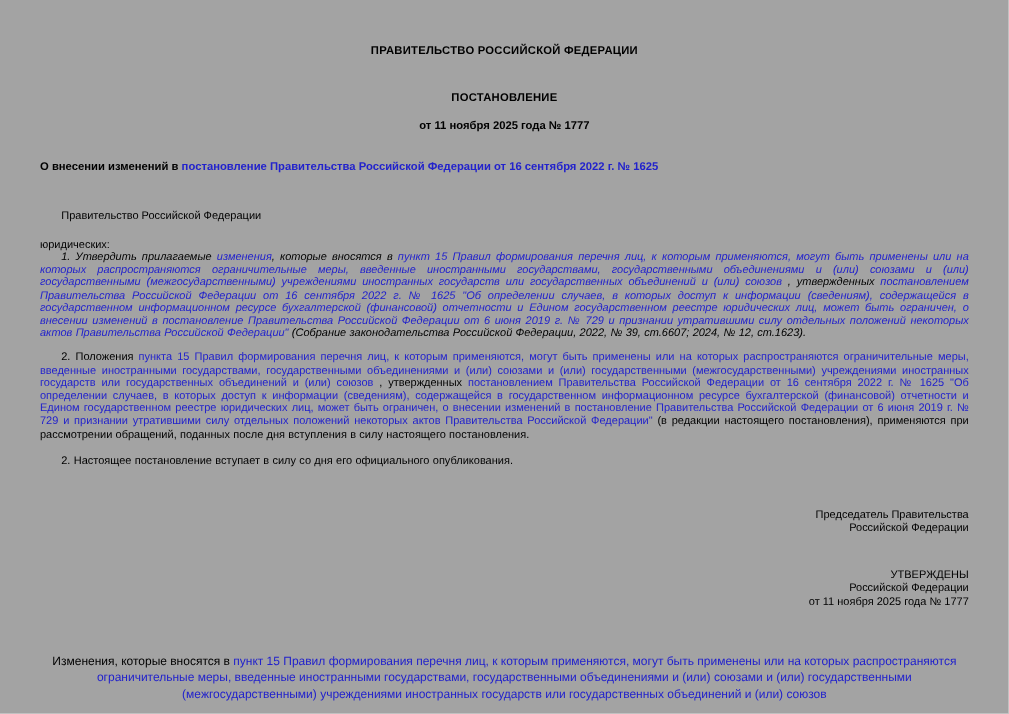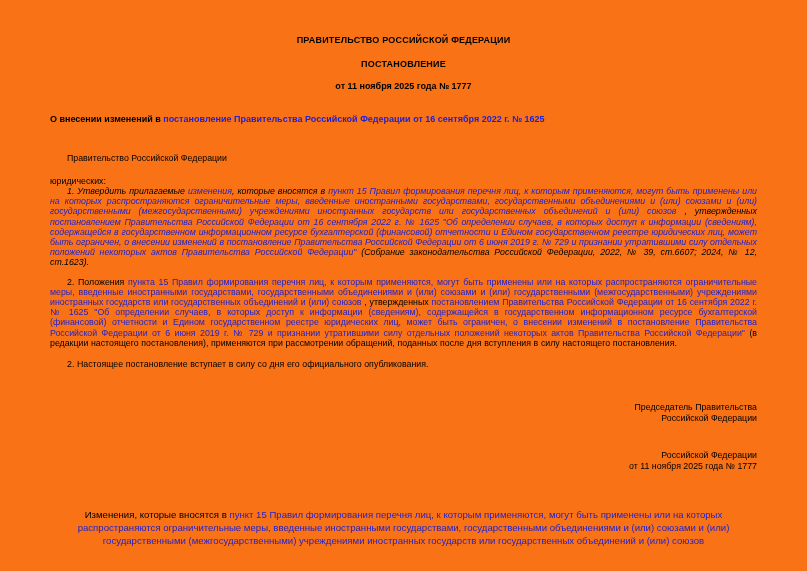--- a/index.html
+++ b/index.html
@@ -7,32 +7,32 @@
     background: #ffffff;
     width: 807px;
     height: 571px;
     overflow: hidden;
     font-family: "Liberation Sans", sans-serif;
     color: #000000;
   }
   .page {
     width: 807px;
     height: 571px;
-    padding: 0 50px;
-    background: #f97316;
+    padding: 0 32px;
+    background: #a3a3a3;
   }
   .center { text-align: center; }
   .hdr-org {
     padding-top: 35px;
     font-size: 9px;
     font-weight: bold;
     letter-spacing: 0.2px;
   }
   .hdr-type {
-    margin-top: 14px;
+    margin-top: 28px;
     font-size: 9px;
     font-weight: bold;
     letter-spacing: 0.2px;
   }
   .hdr-date {
     margin-top: 12px;
     font-size: 9px;
     font-weight: bold;
   }
   .doc-title {
@@ -106,19 +106,20 @@
   <div class="para para-2"><span class="run-text">2. Положения </span><a class="run-link">пункта 15 Правил формирования перечня лиц, к которым применяются, могут быть применены или на которых распространяются ограничительные меры, введенные иностранными государствами, государственными объединениями и (или) союзами и (или) государственными (межгосударственными) учреждениями иностранных государств или государственных объединений и (или) союзов</a><span class="run-text"> , утвержденных </span><a class="run-link">постановлением Правительства Российской Федерации от 16 сентября 2022 г. № 1625 "Об определении случаев, в которых доступ к информации (сведениям), содержащейся в государственном информационном ресурсе бухгалтерской (финансовой) отчетности и Едином государственном реестре юридических лиц, может быть ограничен, о внесении изменений в постановление Правительства Российской Федерации от 6 июня 2019 г. № 729 и признании утратившими силу отдельных положений некоторых актов Правительства Российской Федерации"</a><span class="run-text"> (в редакции настоящего постановления), применяются при рассмотрении обращений, поданных после дня вступления в силу настоящего постановления.</span></div>
 
   <div class="para para-3"><span class="run-text">2. Настоящее постановление вступает в силу со дня его официального опубликования.</span></div>
 
   <div class="sig-block">
     <div>Председатель Правительства</div>
     <div>Российской Федерации</div>
   </div>
 
   <div class="approved-block">
+    <div>УТВЕРЖДЕНЫ</div>
     <div>Российской Федерации</div>
     <div>от 11 ноября 2025 года № 1777</div>
   </div>
 
   <div class="annex-title"><span class="run-text">Изменения, которые вносятся в </span><a class="run-link">пункт 15 Правил формирования перечня лиц, к которым применяются, могут быть применены или на которых распространяются ограничительные меры, введенные иностранными государствами, государственными объединениями и (или) союзами и (или) государственными (межгосударственными) учреждениями иностранных государств или государственных объединений и (или) союзов</a></div>
 
 </div>
 
 </body></html>

